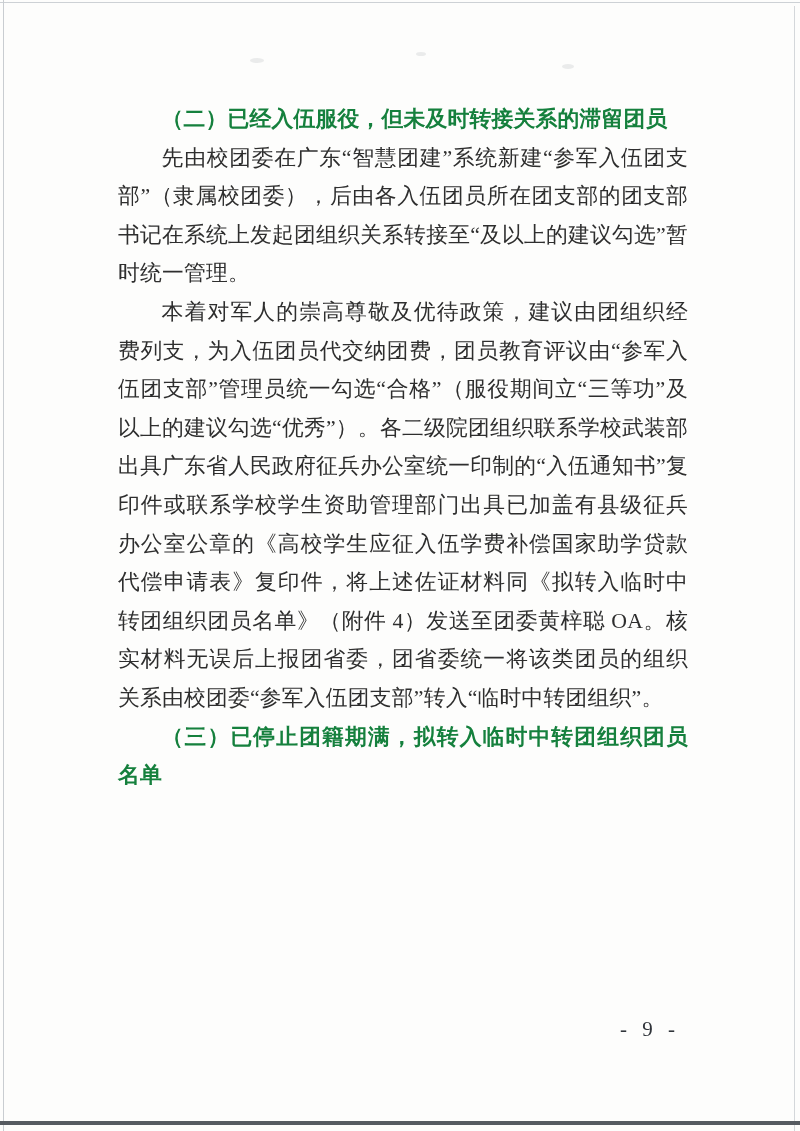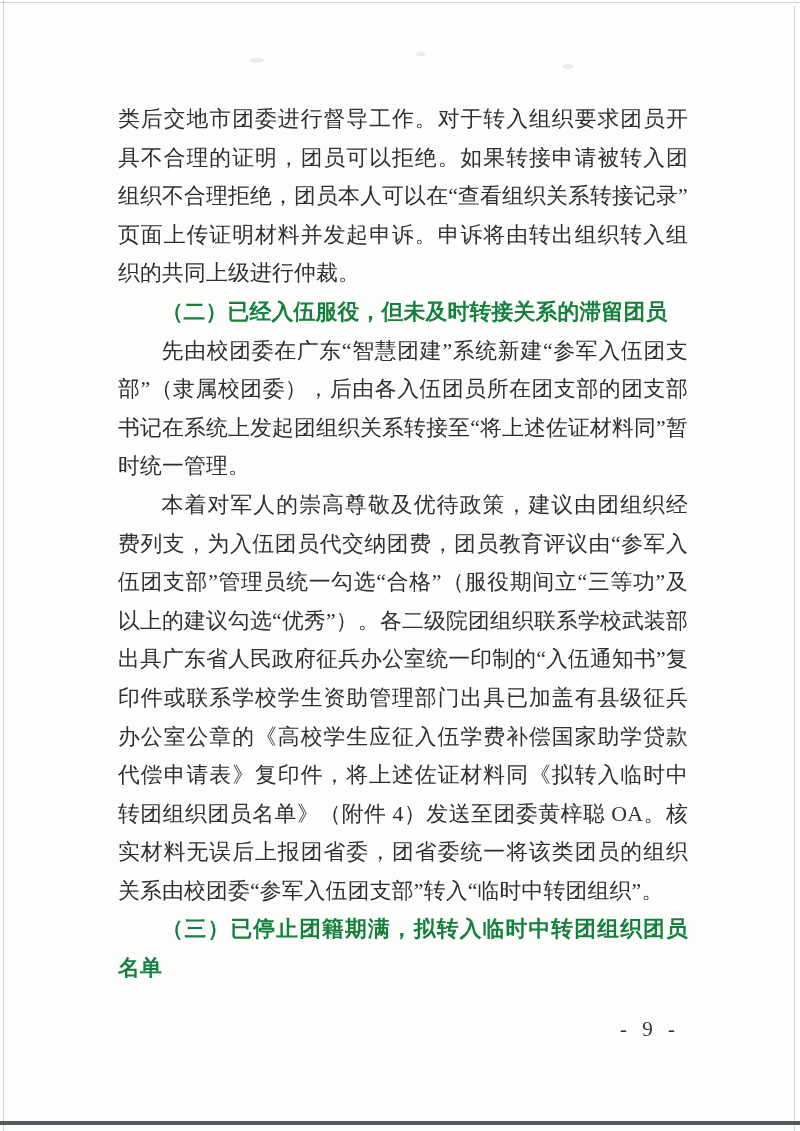--- a/index.html
+++ b/index.html
@@ -71,22 +71,21 @@
   <div class="edge-top"></div>
   <div class="edge-left"></div>
   <div class="edge-right"></div>
   <div class="edge-bottom"></div>
   <div class="smudge s1"></div>
   <div class="smudge s2"></div>
   <div class="smudge s3"></div>
   <div class="smudge s4"></div>
 
   <div class="doc-body">
-    <p class="body-text">类后交地市团委进行督导工作。对于转入组织要求团员开具不合理的证明，团员可以拒绝。如果转接申请被转入团组织不合理拒绝，团员本人可以在“查看组织关系转接记录”页面上传证明材料并发起申诉。申诉将由转出组织转入组织的共同上级进行仲裁。</p>
     <p class="heading indent">（二）已经入伍服役，但未及时转接关系的滞留团员</p>
-    <p class="body-text indent">先由校团委在广东“智慧团建”系统新建“参军入伍团支部”（隶属校团委），后由各入伍团员所在团支部的团支部书记在系统上发起团组织关系转接至“将上述佐证材料同”暂时统一管理。</p>
+    <p class="body-text indent">先由校团委在广东“智慧团建”系统新建“参军入伍团支部”（隶属校团委），后由各入伍团员所在团支部的团支部书记在系统上发起团组织关系转接至“及以上的建议勾选”暂时统一管理。</p>
     <p class="body-text indent">本着对军人的崇高尊敬及优待政策，建议由团组织经费列支，为入伍团员代交纳团费，团员教育评议由“参军入伍团支部”管理员统一勾选“合格”（服役期间立“三等功”及以上的建议勾选“优秀”）。各二级院团组织联系学校武装部出具广东省人民政府征兵办公室统一印制的“入伍通知书”复印件或联系学校学生资助管理部门出具已加盖有县级征兵办公室公章的《高校学生应征入伍学费补偿国家助学贷款代偿申请表》复印件，将上述佐证材料同《拟转入临时中转团组织团员名单》（附件 4）发送至团委黄梓聪 OA。核实材料无误后上报团省委，团省委统一将该类团员的组织关系由校团委“参军入伍团支部”转入“临时中转团组织”。</p>
     <p class="heading indent">（三）已停止团籍期满，拟转入临时中转团组织团员名单</p>
   </div>
 
   <div class="page-number">- 9 -</div>
 
 </div>
 
 </body></html>

